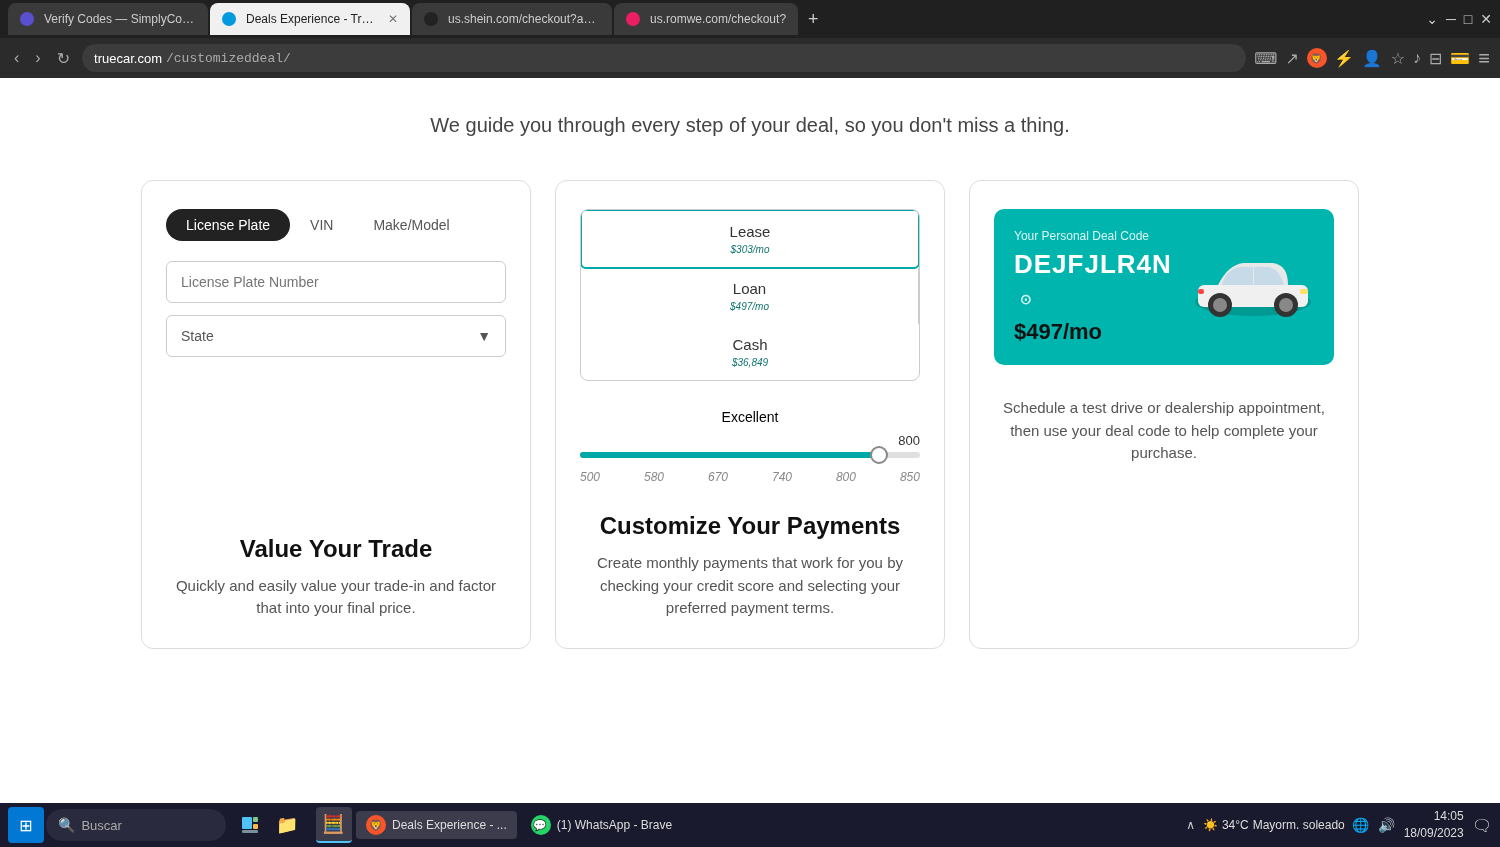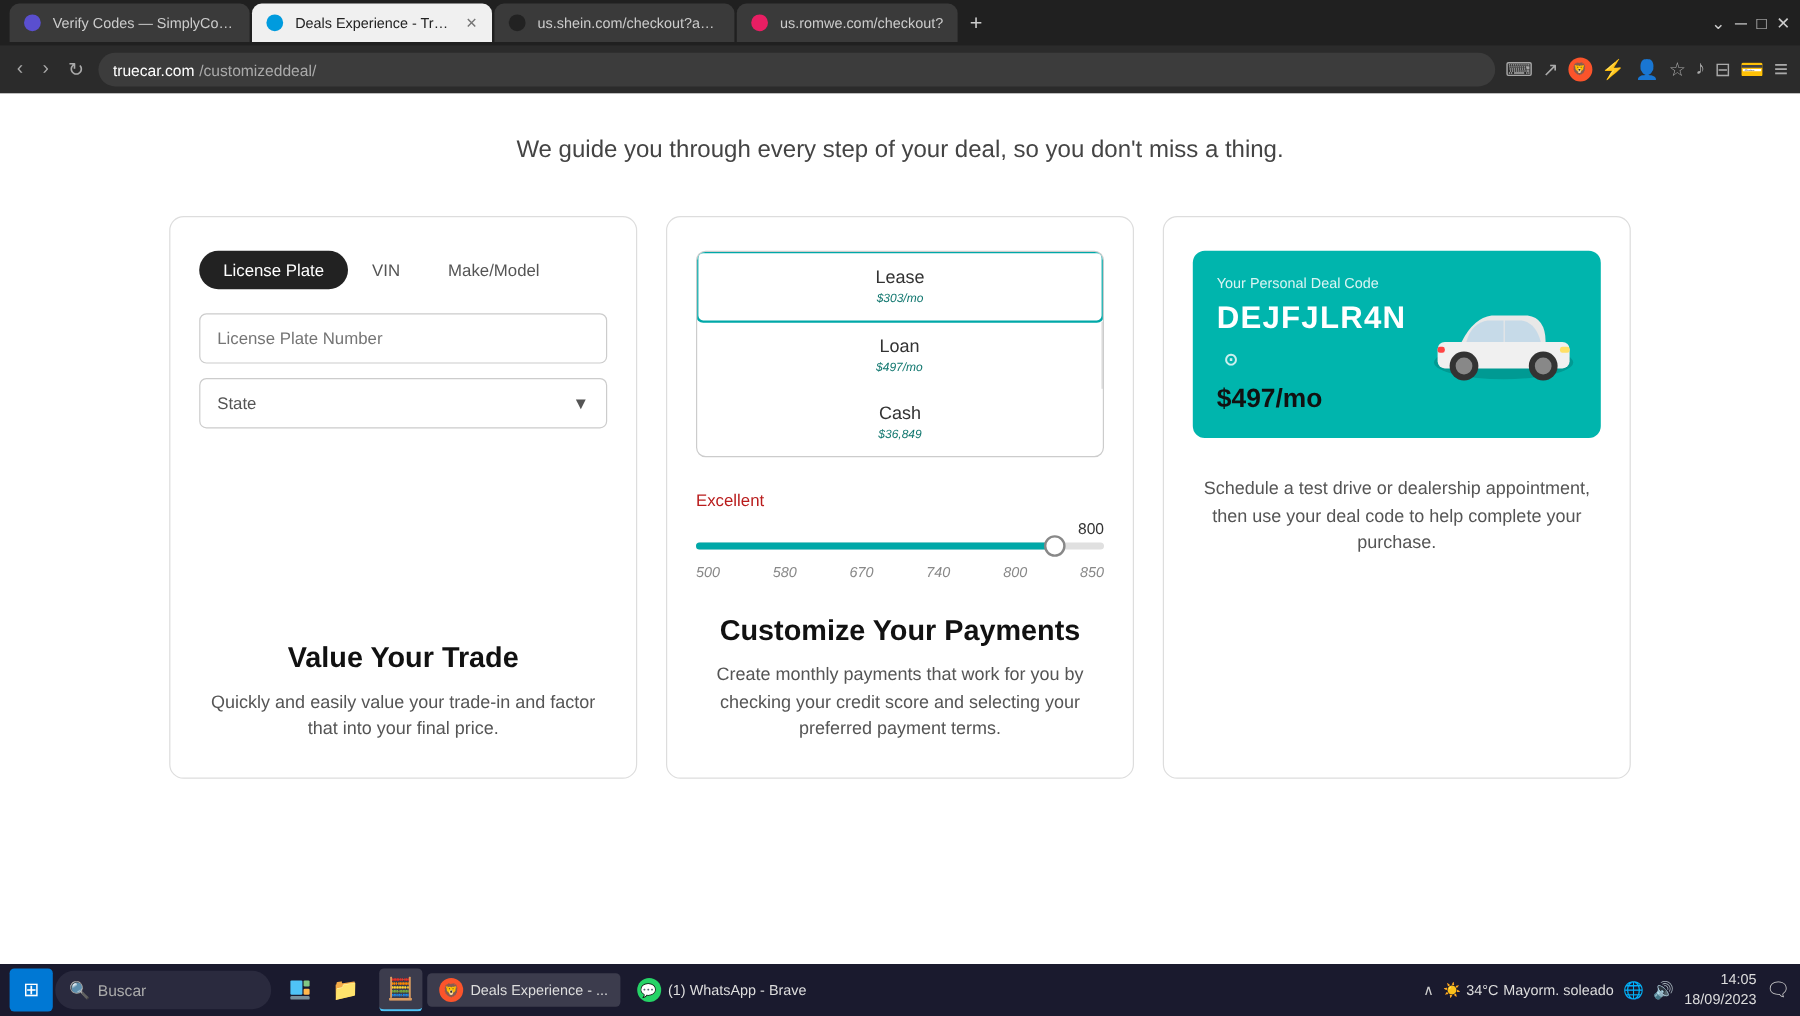--- a/index.html
+++ b/index.html
@@ -244,22 +244,23 @@
       font-size: 10px;
       color: #0f766e;
       margin-top: 4px;
       font-style: italic;
     }
     .credit-section {
       padding: 8px 0;
     }
     .credit-label {
       font-size: 14px;
-      color: #b91c1c;
+      color: #000000;
       margin-bottom: 8px;
+      text-align: center;
     }
     .credit-score-display {
       font-size: 13px;
       color: #333;
       text-align: right;
       margin-bottom: 4px;
     }
     .slider-container {
       position: relative;
       margin: 4px 0 12px;
@@ -477,21 +478,21 @@
     </div>
   </div>
 
   <div class="address-bar">
     <button class="nav-btn">‹</button>
     <button class="nav-btn">›</button>
     <button class="nav-btn">↻</button>
     <div class="url-bar">
       <span class="url-text">
         <span style="color:#fff;">truecar.com</span>
-          <span style="color:#aaa;">/customizeddeal/</span>
+          <span style="color:#aaa;font-family:Liberation Mono, monospace;">/customizeddeal/</span>
       </span>
     </div>
     <div class="toolbar-icons">
       <span style="color:#aaa;font-size:16px;">⌨</span>
       <span style="color:#aaa;font-size:16px;">↗</span>
       <div class="brave-icon">🦁</div>
       <span style="color:#f5a623;font-size:16px;">⚡</span>
       <span style="color:#aaa;font-size:16px;">👤</span>
       <span style="color:#aaa;font-size:16px;">☆</span>
       <span style="color:#aaa;font-size:16px;">♪</span>

